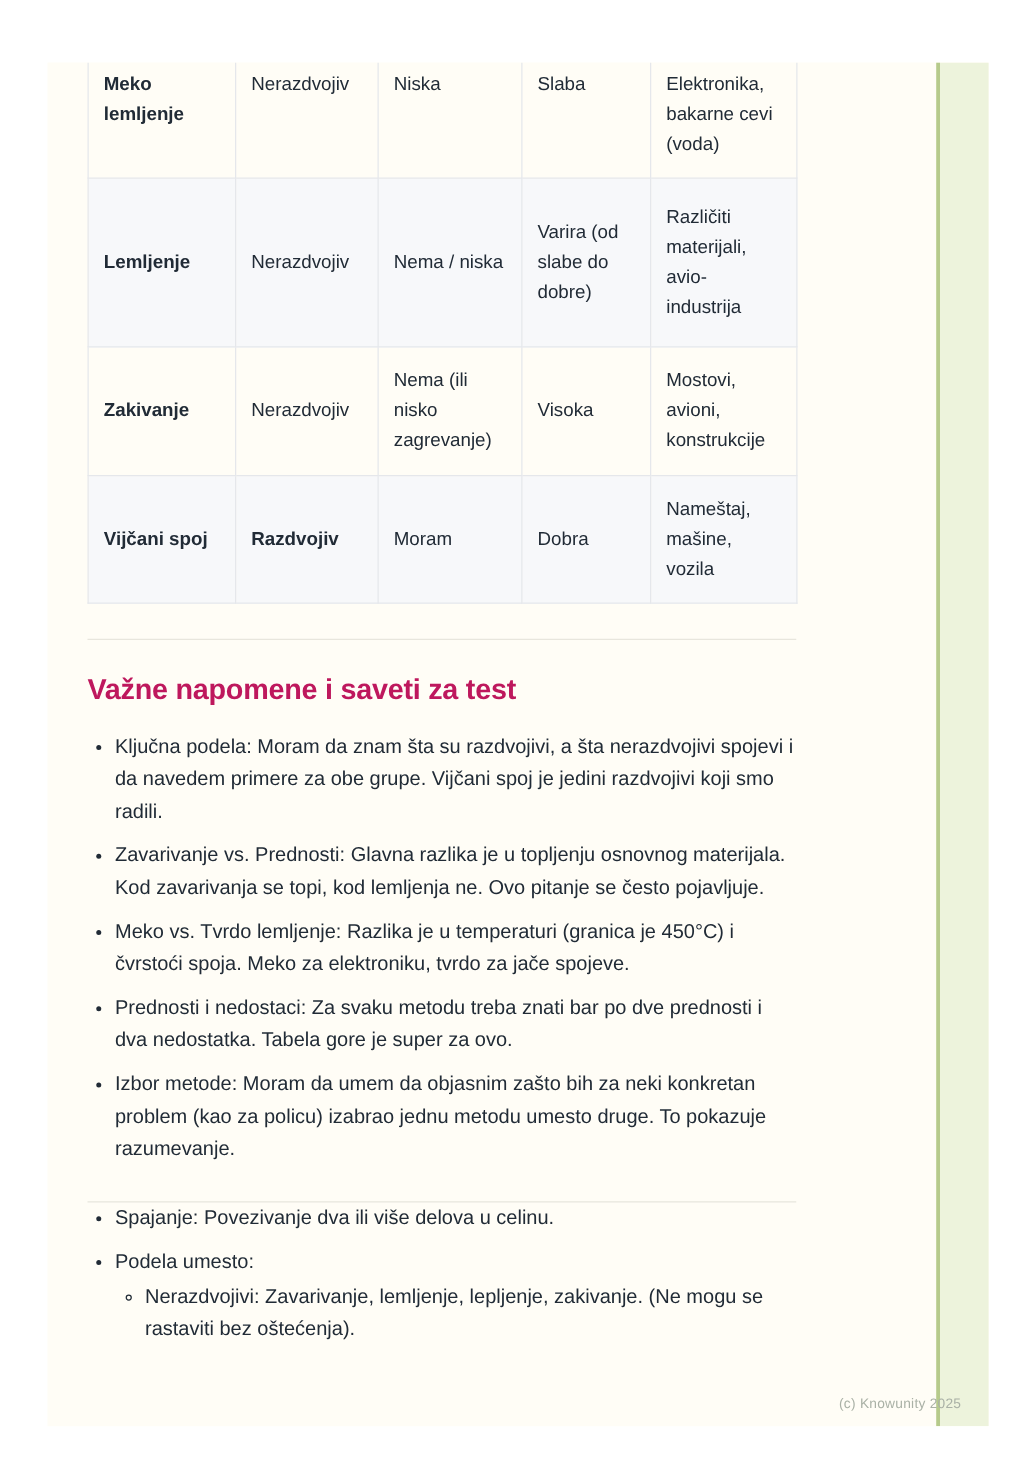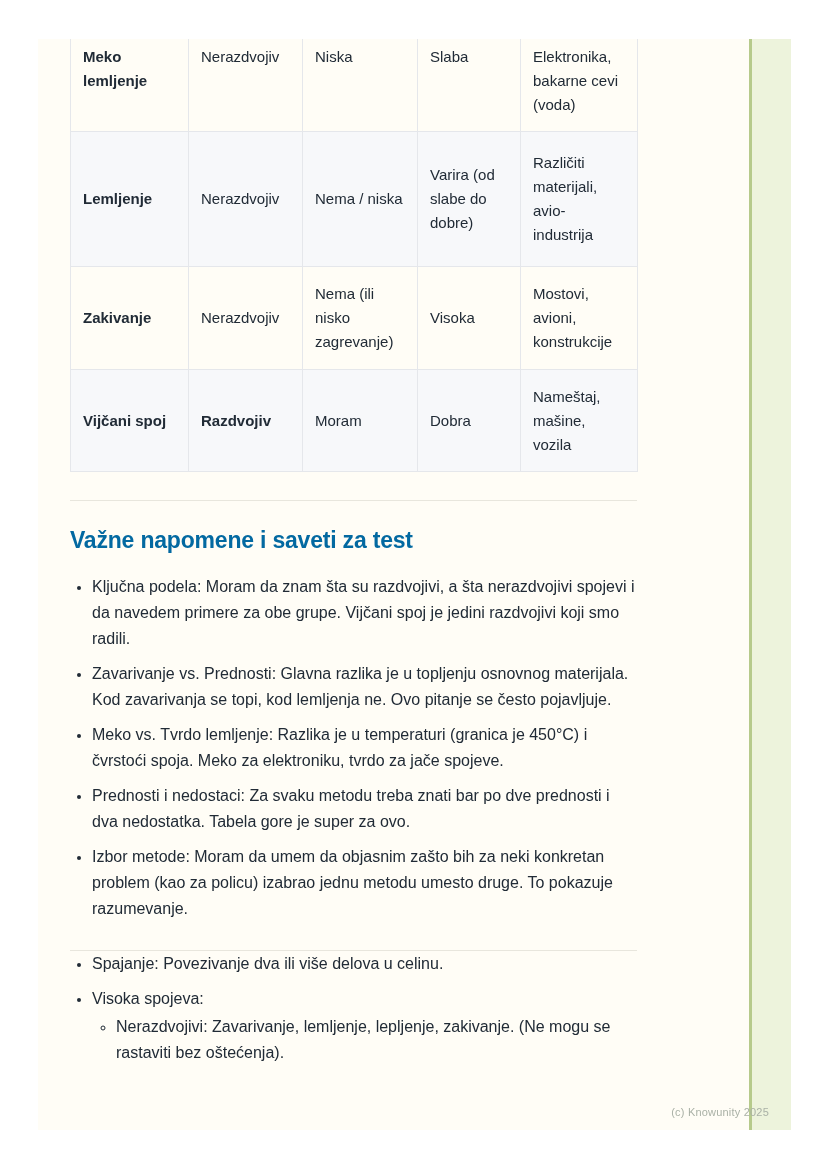--- a/index.html
+++ b/index.html
@@ -4,21 +4,21 @@
 <style>
   html, body {
     margin: 0; padding: 0;
     width: 828px; height: 1171px;
     background: #ffffff;
     overflow: hidden;
     font-family: "Liberation Sans", sans-serif;
   }
   .page {
     position: absolute;
-    left: 38px; top: 39px;
+    left: 38px; top: 50px;
     width: 753px; height: 1091px;
     background: #fffdf6;
     overflow: hidden;
   }
   .green-bar {
     position: absolute;
     top: 0; right: 0;
     width: 39px; height: 100%;
     background: #edf3dc;
     border-left: 3px solid #b6ca8b;
@@ -73,21 +73,21 @@
   hr.rule {
     border: none;
     border-top: 1px solid #e8e6dd;
     margin: 28px 0 0 0;
   }
   h2.section-heading {
     margin: 26px 0 20px 0;
     font-size: 23px;
     line-height: 27px;
     font-weight: 700;
-    color: #0369a1;
+    color: #be185d;
     letter-spacing: -0.2px;
   }
   ul.notes {
     margin: 0;
     padding: 0 0 0 22px;
     font-size: 16px;
     line-height: 26px;
     color: #212b36;
   }
   ul.notes > li { margin-bottom: 9px; }
@@ -173,21 +173,21 @@
     </ul>
 
     <hr class="rule">
 
 
     <ul class="notes">
       <li>
         <strong class="lead">Spajanje:</strong><span> Povezivanje dva ili više delova u celinu.</span>
       </li>
       <li>
-        <strong class="lead">Visoka spojeva:</strong><span></span>
+        <strong class="lead">Podela umesto:</strong><span></span>
         <ul class="sub">
           <li>
             <strong class="lead">Nerazdvojivi:</strong><span> Zavarivanje, lemljenje, lepljenje, zakivanje. (Ne mogu se rastaviti bez oštećenja).</span>
           </li>
         </ul>
       </li>
     </ul>
 
   </div>
 

